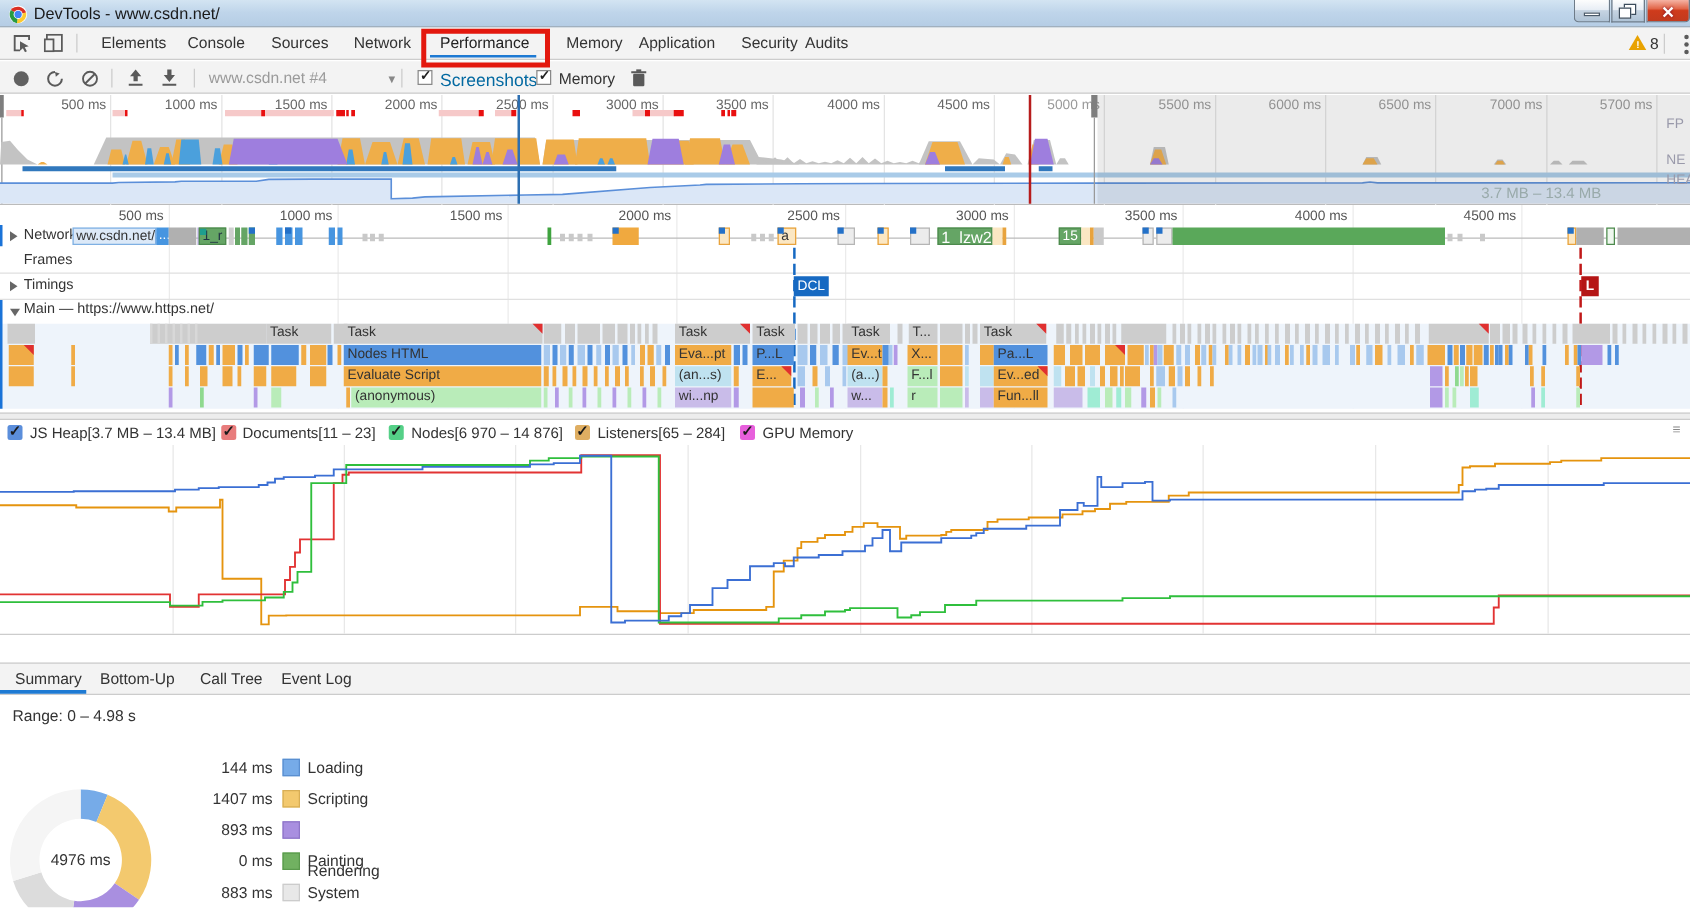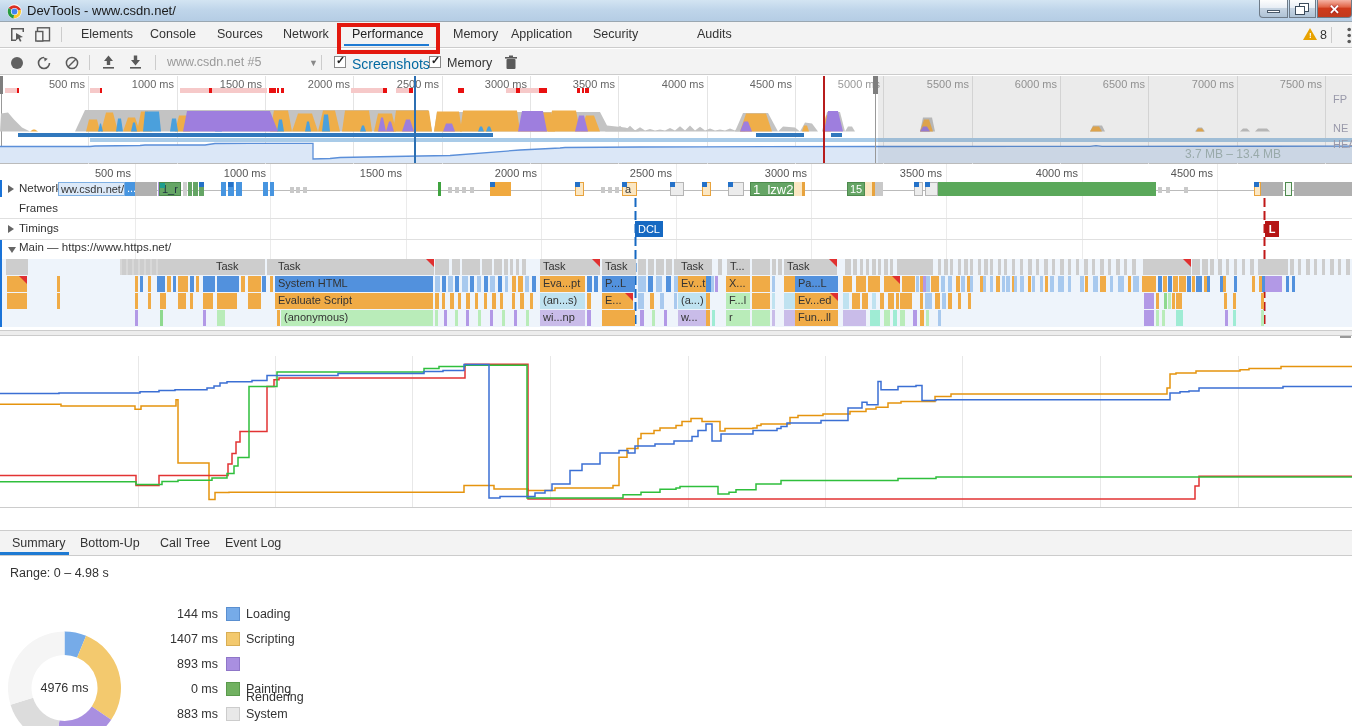--- a/index.html
+++ b/index.html
@@ -99,21 +99,21 @@
   </svg>
   <div class="abs sep" style="left:61px;top:27px;height:15px"></div>
   <div class="dtab" style="left:81px">Elements</div>
   <div class="dtab" style="left:150px">Console</div>
   <div class="dtab" style="left:217px">Sources</div>
   <div class="dtab" style="left:283px">Network</div>
   <div class="dtab" style="left:352px;color:#222">Performance</div>
   <div class="dtab" style="left:453px">Memory</div>
   <div class="dtab" style="left:511px">Application</div>
   <div class="dtab" style="left:593px">Security</div>
-  <div class="dtab" style="left:697px">Audits</div>
+  <div class="dtab" style="left:644px">Audits</div>
   <div id="perf-underline" class="abs"></div>
 
   <div class="abs" style="left:1303px;top:28px;width:0;height:0;border-left:7px solid transparent;border-right:7px solid transparent;border-bottom:12px solid #e8a200"></div>
   <div class="abs" style="left:1309px;top:31px;font-size:8px;color:#fff;font-weight:bold">!</div>
   <div class="abs" style="left:1320px;top:28px;font-size:12.5px;color:#333">8</div>
   <div class="abs sep" style="left:1331px;top:27px;height:16px"></div>
   <svg class="abs" style="left:1347px;top:27px" width="5" height="17" viewBox="0 0 5 17">
       <circle cx="2.2" cy="2.5" r="1.8" fill="#5a5a5a"></circle>
       <circle cx="2.2" cy="8.5" r="1.8" fill="#5a5a5a"></circle>
       <circle cx="2.2" cy="14.5" r="1.8" fill="#5a5a5a"></circle>
@@ -137,21 +137,21 @@
   <svg class="abs" style="left:102px;top:55px" width="13" height="15" viewBox="0 0 13 15">
     <path d="M6.5 0.5 L11 6 H8.2 V10 H4.8 V6 H2 Z" fill="#5a5a5a"></path>
     <rect x="1" y="12" width="11" height="1.6" fill="#5a5a5a"></rect>
   </svg>
 
   <svg class="abs" style="left:129px;top:55px" width="13" height="15" viewBox="0 0 13 15">
     <path d="M6.5 10.5 L11 5 H8.2 V0.5 H4.8 V5 H2 Z" fill="#5a5a5a"></path>
     <rect x="1" y="12" width="11" height="1.6" fill="#5a5a5a"></rect>
   </svg>
   <div class="abs sep" style="left:155px;top:55px;height:15px"></div>
-  <div class="abs" style="left:167px;top:55px;font-size:12.5px;color:#9a9a9a">www.csdn.net #5</div>
+  <div class="abs" style="left:167px;top:55px;font-size:12.5px;color:#9a9a9a">www.csdn.net #4</div>
   <div class="abs" style="left:309px;top:58px;font-size:9px;color:#888">▼</div>
   <div class="abs sep" style="left:321px;top:55px;height:15px"></div>
   <div class="abs" style="left:334px;top:56px;width:12px;height:12px;border:1px solid #888;background:#fff"></div>
   <div class="abs" style="left:336px;top:54px;color:#222;font-size:11px;font-weight:bold">✓</div>
   <div class="abs" style="left:352px;top:56px;font-size:14px;color:#0369a1">Screenshots</div>
   <div class="abs" style="left:429px;top:56px;width:12px;height:12px;border:1px solid #888;background:#fff"></div>
   <div class="abs" style="left:431px;top:54px;color:#222;font-size:11px;font-weight:bold">✓</div>
   <div class="abs" style="left:447px;top:56px;font-size:12.5px;color:#333">Memory</div>
 
   <svg class="abs" style="left:504px;top:55px" width="14" height="15" viewBox="0 0 14 15">
@@ -183,21 +183,21 @@
 <div class="ov-label" style="left:803px;width:77px;text-align:right;color:#999">5000 ms</div>
 <div class="ov-grid" style="left:883px"></div>
 <div class="ov-label" style="left:892px;width:77px;text-align:right;color:#999">5500 ms</div>
 <div class="ov-grid" style="left:972px"></div>
 <div class="ov-label" style="left:980px;width:77px;text-align:right;color:#999">6000 ms</div>
 <div class="ov-grid" style="left:1060px"></div>
 <div class="ov-label" style="left:1068px;width:77px;text-align:right;color:#999">6500 ms</div>
 <div class="ov-grid" style="left:1148px"></div>
 <div class="ov-label" style="left:1157px;width:77px;text-align:right;color:#999">7000 ms</div>
 <div class="ov-grid" style="left:1237px"></div>
-<div class="ov-label" style="left:1245px;width:77px;text-align:right;color:#999">7500 ms</div>
+<div class="ov-label" style="left:1245px;width:77px;text-align:right;color:#999">5700 ms</div>
 <div class="ov-grid" style="left:1325px"></div>
 <div class="pink" style="left:5px;width:12.0px"></div>
 <div class="pink" style="left:90px;width:10.0px"></div>
 <div class="pink" style="left:180px;width:87.0px"></div>
 <div class="pink" style="left:351px;width:33.0px"></div>
 <div class="pink" style="left:396px;width:13.0px"></div>
 <div class="pink" style="left:506px;width:34.0px"></div>
 <div class="redbar" style="left:16.7px;width:2.3px"></div>
 <div class="redbar" style="left:100px;width:2.4px"></div>
 <div class="redbar" style="left:209.3px;width:2.7px"></div>
@@ -502,21 +502,21 @@
 <div class="abs" style="left:173px;top:112px;width:3px;height:16px;background:#5291dd;font-size:11px;color:#333;overflow:hidden;line-height:15px;padding-left:3px;white-space:nowrap"></div>
 <div class="abs" style="left:178px;top:112px;width:10px;height:16px;background:#f0ab46;font-size:11px;color:#333;overflow:hidden;line-height:15px;padding-left:3px;white-space:nowrap"></div>
 <div class="abs" style="left:190px;top:112px;width:4px;height:16px;background:#5291dd;font-size:11px;color:#333;overflow:hidden;line-height:15px;padding-left:3px;white-space:nowrap"></div>
 <div class="abs" style="left:196px;top:112px;width:3px;height:16px;background:#f0ab46;font-size:11px;color:#333;overflow:hidden;line-height:15px;padding-left:3px;white-space:nowrap"></div>
 <div class="abs" style="left:203px;top:112px;width:12px;height:16px;background:#5291dd;font-size:11px;color:#333;overflow:hidden;line-height:15px;padding-left:3px;white-space:nowrap"></div>
 <div class="abs" style="left:217px;top:112px;width:22px;height:16px;background:#5291dd;font-size:11px;color:#333;overflow:hidden;line-height:15px;padding-left:3px;white-space:nowrap"></div>
 <div class="abs" style="left:241px;top:112px;width:4px;height:16px;background:#f0ab46;font-size:11px;color:#333;overflow:hidden;line-height:15px;padding-left:3px;white-space:nowrap"></div>
 <div class="abs" style="left:248px;top:112px;width:13px;height:16px;background:#f0ab46;font-size:11px;color:#333;overflow:hidden;line-height:15px;padding-left:3px;white-space:nowrap"></div>
 <div class="abs" style="left:262px;top:112px;width:4px;height:16px;background:#5291dd;font-size:11px;color:#333;overflow:hidden;line-height:15px;padding-left:3px;white-space:nowrap"></div>
 <div class="abs" style="left:270px;top:112px;width:3px;height:16px;background:#f0ab46;font-size:11px;color:#333;overflow:hidden;line-height:15px;padding-left:3px;white-space:nowrap"></div>
-<div class="abs" style="left:275px;top:112px;width:158px;height:16px;background:#5291dd;font-size:11px;color:#333;overflow:hidden;line-height:15px;padding-left:3px;white-space:nowrap">System HTML</div>
+<div class="abs" style="left:275px;top:112px;width:158px;height:16px;background:#5291dd;font-size:11px;color:#333;overflow:hidden;line-height:15px;padding-left:3px;white-space:nowrap">Nodes HTML</div>
 <div class="abs" style="left:435px;top:112px;width:5px;height:16px;background:#a8c9ee;font-size:11px;color:#333;overflow:hidden;line-height:15px;padding-left:3px;white-space:nowrap"></div>
 <div class="abs" style="left:442px;top:112px;width:4px;height:16px;background:#5291dd;font-size:11px;color:#333;overflow:hidden;line-height:15px;padding-left:3px;white-space:nowrap"></div>
 <div class="abs" style="left:448px;top:112px;width:5px;height:16px;background:#a8c9ee;font-size:11px;color:#333;overflow:hidden;line-height:15px;padding-left:3px;white-space:nowrap"></div>
 <div class="abs" style="left:455px;top:112px;width:4px;height:16px;background:#5291dd;font-size:11px;color:#333;overflow:hidden;line-height:15px;padding-left:3px;white-space:nowrap"></div>
 <div class="abs" style="left:462px;top:112px;width:6px;height:16px;background:#a8c9ee;font-size:11px;color:#333;overflow:hidden;line-height:15px;padding-left:3px;white-space:nowrap"></div>
 <div class="abs" style="left:470px;top:112px;width:4px;height:16px;background:#5291dd;font-size:11px;color:#333;overflow:hidden;line-height:15px;padding-left:3px;white-space:nowrap"></div>
 <div class="abs" style="left:477px;top:112px;width:4px;height:16px;background:#a8c9ee;font-size:11px;color:#333;overflow:hidden;line-height:15px;padding-left:3px;white-space:nowrap"></div>
 <div class="abs" style="left:484px;top:112px;width:4px;height:16px;background:#5291dd;font-size:11px;color:#333;overflow:hidden;line-height:15px;padding-left:3px;white-space:nowrap"></div>
 <div class="abs" style="left:490px;top:112px;width:5px;height:16px;background:#a8c9ee;font-size:11px;color:#333;overflow:hidden;line-height:15px;padding-left:3px;white-space:nowrap"></div>
 <div class="abs" style="left:498px;top:112px;width:4px;height:16px;background:#5291dd;font-size:11px;color:#333;overflow:hidden;line-height:15px;padding-left:3px;white-space:nowrap"></div>
@@ -714,20 +714,33 @@
 <div class="abs" style="left:1162px;top:146px;width:2px;height:16px;background:#b9ecb9;font-size:11px;color:#333;overflow:hidden;line-height:15px;padding-left:3px;white-space:nowrap"></div>
 <div class="abs" style="left:1176px;top:146px;width:7px;height:16px;background:#9fecd4;font-size:11px;color:#333;overflow:hidden;line-height:15px;padding-left:3px;white-space:nowrap"></div>
 <div class="abs" style="left:1225px;top:146px;width:2px;height:16px;background:#b299e6;font-size:11px;color:#333;overflow:hidden;line-height:15px;padding-left:3px;white-space:nowrap"></div>
 <div class="abs" style="left:1233px;top:146px;width:2px;height:16px;background:#9fecd4;font-size:11px;color:#333;overflow:hidden;line-height:15px;padding-left:3px;white-space:nowrap"></div>
 <div class="abs" style="left:1261px;top:146px;width:2px;height:16px;background:#b9ecb9;font-size:11px;color:#333;overflow:hidden;line-height:15px;padding-left:3px;white-space:nowrap"></div>
 <div class="abs" style="left:1340px;top:172px;width:11px;height:2px;background:#999"></div>
 </div>
     </div>
   <div id="scrollstrip" class="abs"></div>
 
+  <div id="memlegend" class="abs">
+    <div class="cb" style="left:6px;background:#5b8edb"></div>
+      <div class="cbl" style="left:24px">JS Heap[3.7 MB – 13.4 MB]</div>
+    <div class="cb" style="left:177px;background:#e87c7c"></div>
+      <div class="cbl" style="left:194px">Documents[11 – 23]</div>
+    <div class="cb" style="left:311px;background:#55d087"></div>
+      <div class="cbl" style="left:329px">Nodes[6 970 – 14 876]</div>
+    <div class="cb" style="left:460px;background:#dfae62"></div>
+      <div class="cbl" style="left:478px">Listeners[65 – 284]</div>
+    <div class="cb" style="left:592px;background:#e760dc"></div>
+      <div class="cbl" style="left:610px">GPU Memory</div>
+    <div class="abs" style="left:1338px;top:2px;color:#888;font-size:11px">≡</div>
+  </div>
 
   <div id="counters" class="abs">
       <div id="ct-inner" style="position:relative;width:1352px;height:151px">
 <div class="cgrid" style="left:138px"></div>
 <div class="cgrid" style="left:275px"></div>
 <div class="cgrid" style="left:412px"></div>
 <div class="cgrid" style="left:550px"></div>
 <div class="cgrid" style="left:688px"></div>
 <div class="cgrid" style="left:825px"></div>
 <div class="cgrid" style="left:962px"></div>

